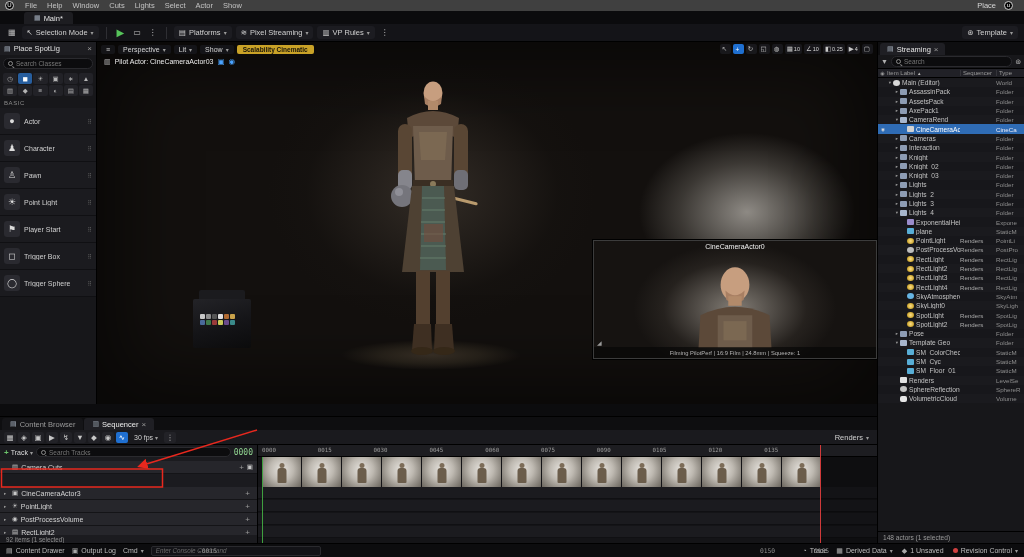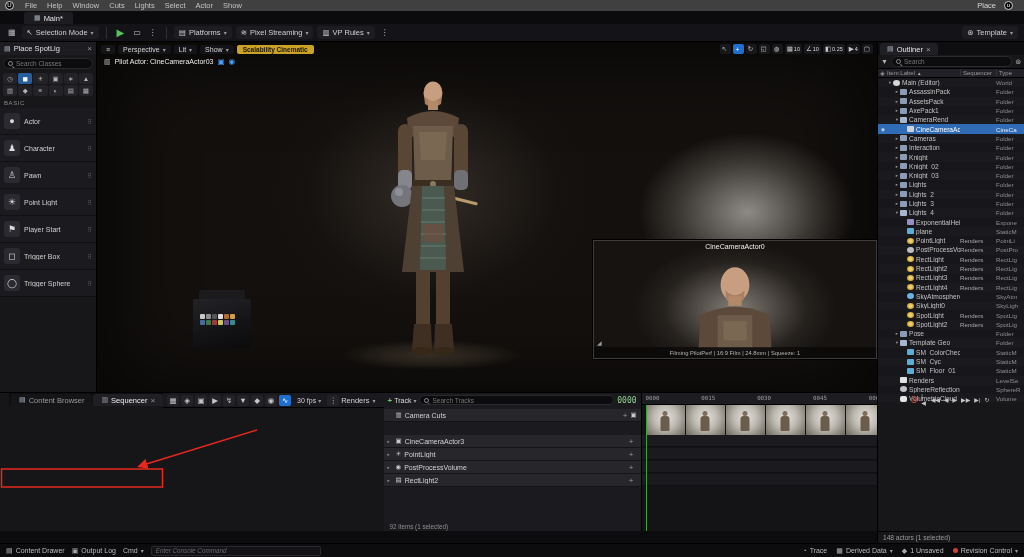--- a/index.html
+++ b/index.html
@@ -109,21 +109,21 @@
   .ic-seq{background:#e2e2e2;}
   .ic-sphere{background:#c4c4c4;border-radius:50%;}
   .ic-cloud{background:#e6e6e6;border-radius:2px;}
   .o-label{flex:1;overflow:hidden;white-space:nowrap;}
   .o-seq{width:36px;color:#a9a9a9;overflow:hidden;white-space:nowrap;flex:none;font-size:6.2px;}
   .o-type{width:28px;color:#8f8f8f;overflow:hidden;white-space:nowrap;flex:none;font-size:6.2px;}
   .o-row.sel .o-seq,.o-row.sel .o-type{color:#eaeaf6;}
   .o-footer{height:12px;display:flex;align-items:center;padding:0 5px;color:#9a9a9a;font-size:6.6px;border-top:1px solid #000;flex:none;margin-top:auto;}
 
   
-  #sequencer{position:absolute;left:0;top:392px;width:877px;height:139px;background:#161619;border-top:1px solid #000;display:flex;flex-direction:row;padding-left:9px;}
+  #sequencer{position:absolute;left:0;top:416px;width:877px;height:139px;background:#161619;border-top:1px solid #000;display:flex;flex-direction:column;}
   .sq-tabs{height:13px;background:#0e0e10;display:flex;align-items:flex-end;gap:1px;padding-left:2px;flex:none;}
   .sq-tab{height:12px;border-radius:3px 3px 0 0;display:flex;align-items:center;gap:3px;padding:0 8px;font-size:7.5px;}
   .sq-tab.inactive{background:#151518;color:#9a9a9a;}
   .sq-tab.active{background:#1f1f24;color:#ececec;}
   .sq-toolbar{height:15px;display:flex;align-items:center;gap:2px;padding:0 4px;background:#1a1a1e;border-bottom:1px solid #000;font-size:7px;flex:none;}
   #sq-toolbar-icons{display:flex;gap:2px;}
   .sq-ti{min-width:12px;height:11px;display:flex;align-items:center;justify-content:center;border-radius:2px;color:#c6c6c6;font-size:7.5px;background:#222227;}
   .sq-ti.blue{background:#1f6fd0;color:#fff;}
   .fps{display:flex;align-items:center;gap:2px;color:#d0d0d0;padding:0 4px;}
   .sq-breadcrumb{margin-left:auto;display:flex;gap:3px;align-items:center;color:#d0d0d0;font-size:7.5px;padding-right:4px;}
@@ -435,21 +435,21 @@
     <span>Pilot Actor: CineCameraActor03</span>
     <span class="pilot-blue">▣</span>
     <span class="pilot-blue">◉</span>
   </div>
 </div>
 
 <div id="outliner">
   <div class="o-tabbar">
     <div class="o-tab">
       <span class="tab-icon">▤</span>
-      <span>Outliner</span>
+      <span>Streaming</span>
       <span class="close-x">×</span>
     </div>
   </div>
   <div class="o-toolbar">
     <span class="o-filter">▼</span>
     <div class="search-box">
       <span class="mag"></span>
       <span>Search</span>
     </div>
     <span class="o-gear">⊛</span>

